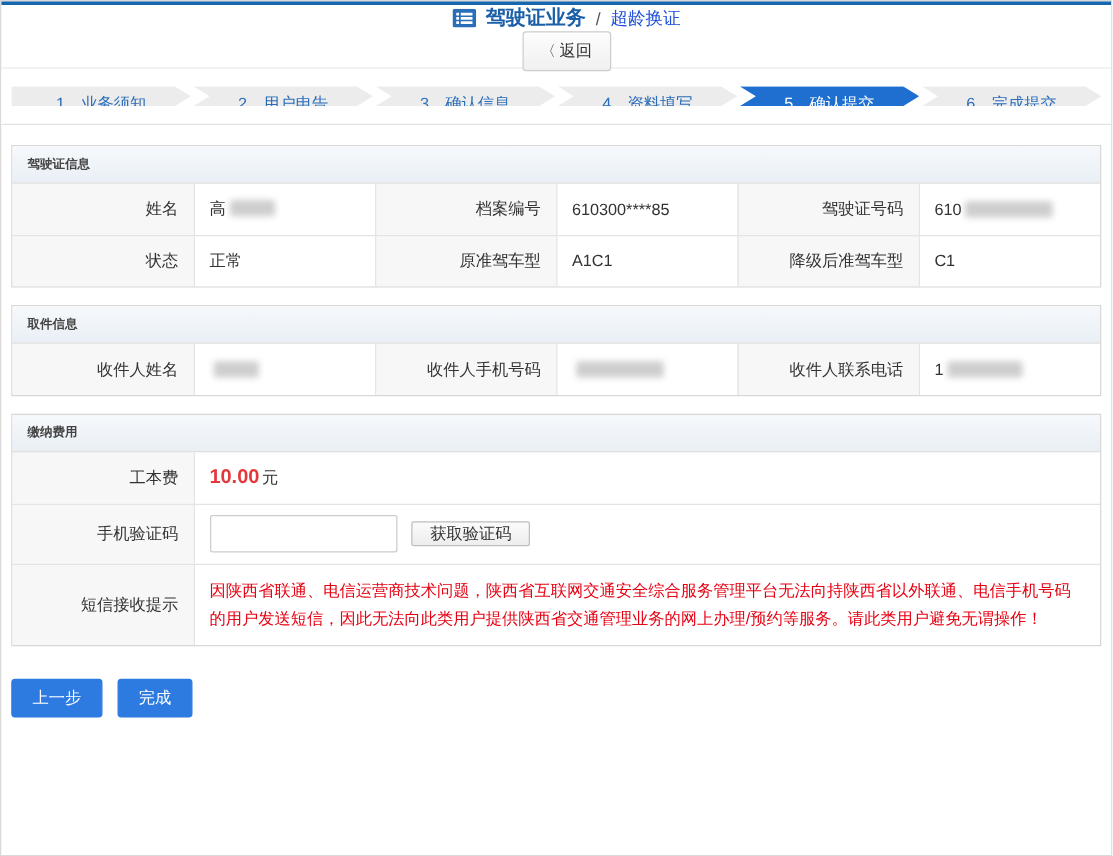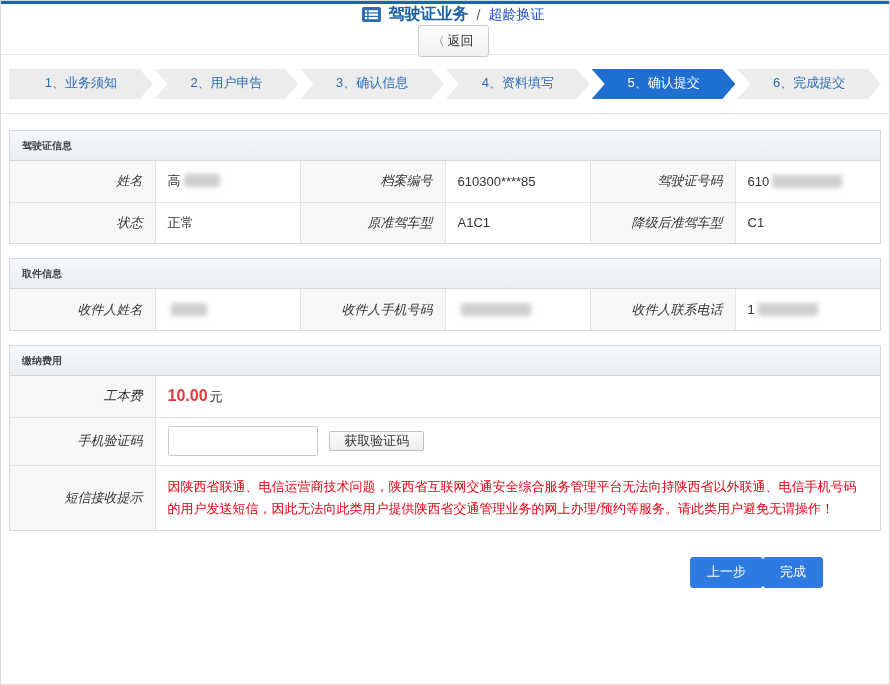--- a/index.html
+++ b/index.html
@@ -14,34 +14,34 @@
   .hicon { display:inline-flex; align-items:center; }
   .htitle { color:#1a5fa8; font-size:16px; font-weight:bold; }
   .hsep { color:#555; font-size:14px; }
   .hsub { color:#1d4ed8; font-size:14px; }
   .back-btn { display:inline-flex; align-items:center; gap:3px; padding:6px 14px; font-size:13px;
               color:#333; background:linear-gradient(#fdfdfd,#f0f0f0); border:1px solid #ccc;
               border-radius:3px; cursor:pointer; }
   .back-btn .chev { font-size:12px; color:#444; }
 
   .steps { display:flex; gap:2px; padding:14px 8px; border-bottom:1px solid #e2e2e2; background:#fff; }
-  .step { flex:1; height:30px; line-height:27px; text-align:center; font-size:13px; color:#2a6db8;
+  .step { flex:1; height:16px; line-height:27px; text-align:center; font-size:13px; color:#2a6db8;
           background:#ececec; cursor:pointer; white-space:nowrap;
           clip-path: polygon(0 0, calc(100% - 13px) 0, 100% 50%, calc(100% - 13px) 100%, 0 100%, 13px 50%); }
   .step.first { clip-path: polygon(0 0, calc(100% - 13px) 0, 100% 50%, calc(100% - 13px) 100%, 0 100%); }
   .step.active { background:#1e6fd0; color:#fff; }
 
   .content { padding:16px 8px 0 8px; }
   .section { border:1px solid #d8d8d8; margin-bottom:14px; background:#fff; }
   .section-title { height:30px; line-height:30px; padding-left:12px; font-size:10px; font-weight:bold;
                    color:#444; background:linear-gradient(#f6f9fc,#e9eff5); border-bottom:1px solid #d8d8d8; }
 
   table.grid { width:100%; border-collapse:collapse; table-layout:fixed; }
   .grid td { border:1px solid #e4e4e4; font-size:13px; height:41px; padding:6px 12px; color:#333; }
-  .grid td.lbl { background:#f7f7f7; text-align:right;font-style:italic; }
+  .grid td.lbl { background:#f7f7f7; text-align:right; }
   .grid td.val { background:#fff; text-align:left; }
   .grid tr td:first-child { border-left:none; }
   .grid tr td:last-child { border-right:none; }
   .grid tr:first-child td { border-top:none; }
   .grid tr:last-child td { border-bottom:none; }
 
   .redact { display:inline-block; height:13px; background:#a6a6a6; border-radius:2px;
             filter:blur(2.5px); opacity:.55; vertical-align:-2px; margin-left:3px; }
   .w28{width:28px}.w36{width:36px}.w60{width:60px}.w70{width:70px}.w110{width:110px}
 
@@ -51,21 +51,21 @@
   .code-input { width:150px; height:30px; border:1px solid #ccc; border-radius:2px; padding:0 8px;
                 font-size:13px; vertical-align:middle; }
   .code-btn { height:20px; padding:0 14px; margin-left:8px; font-size:13px; color:#333;
               background:linear-gradient(#fbfbfb,#ededed); border:1px solid #bfbfbf; border-radius:2px;
               cursor:pointer; vertical-align:middle; }
 
   .row-code td { height:48px; }
   .row-notice td { height:auto; padding:10px 12px; }
   .notice { color:#e60012; font-size:13px; line-height:22px; }
 
-  .footer { display:flex; justify-content:flex-end; padding:12px 58px 0 0; }
+  .footer { display:flex; justify-content:flex-start; gap:12px; padding:12px 58px 0 0; }
   .btn-primary { min-width:58px; height:31px; padding:0 16px; font-size:13px; color:#fff;
                  background:#2d7be0; border:1px solid #2d7be0; border-radius:3px; cursor:pointer; }
 </style>
 </head>
 <body>
 
 <div class="page">
   <div class="topbar"></div>
 
   <div class="header">

